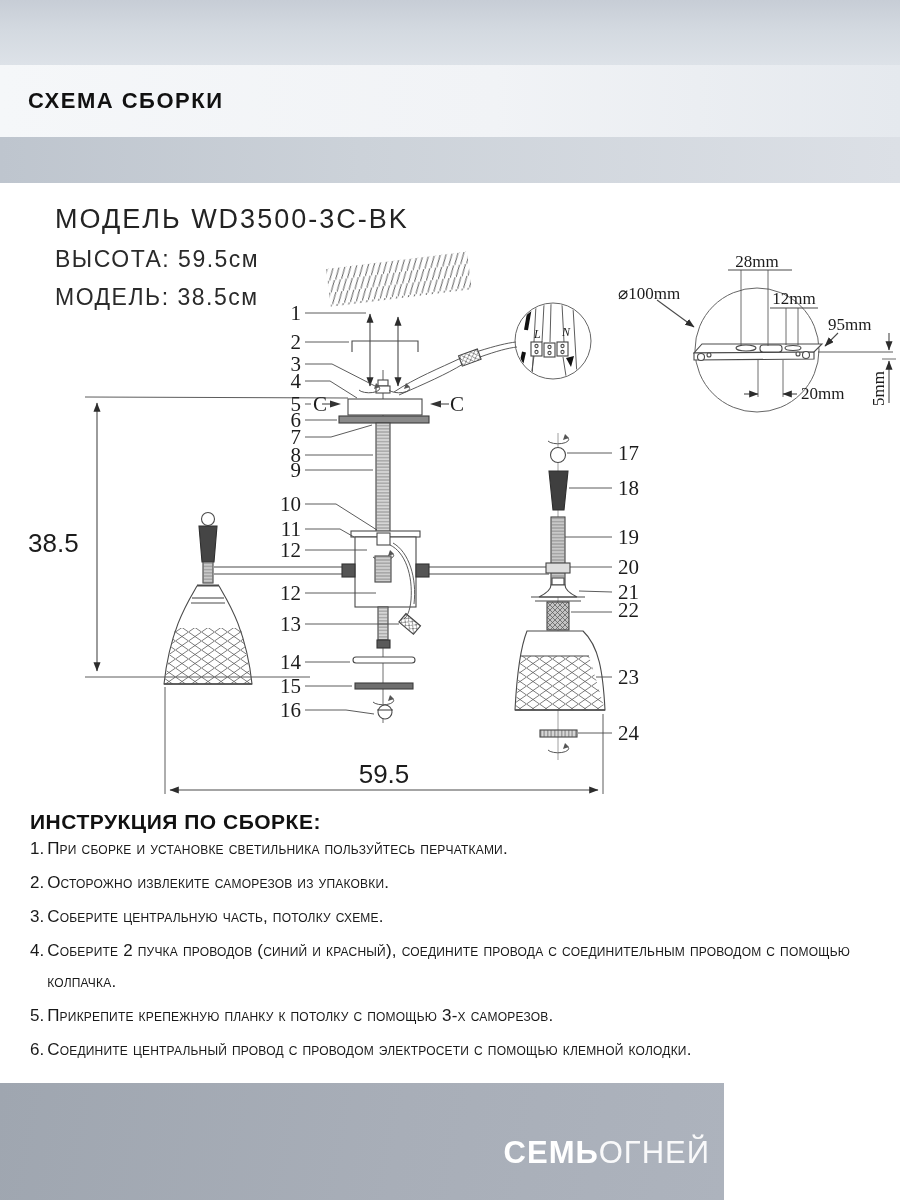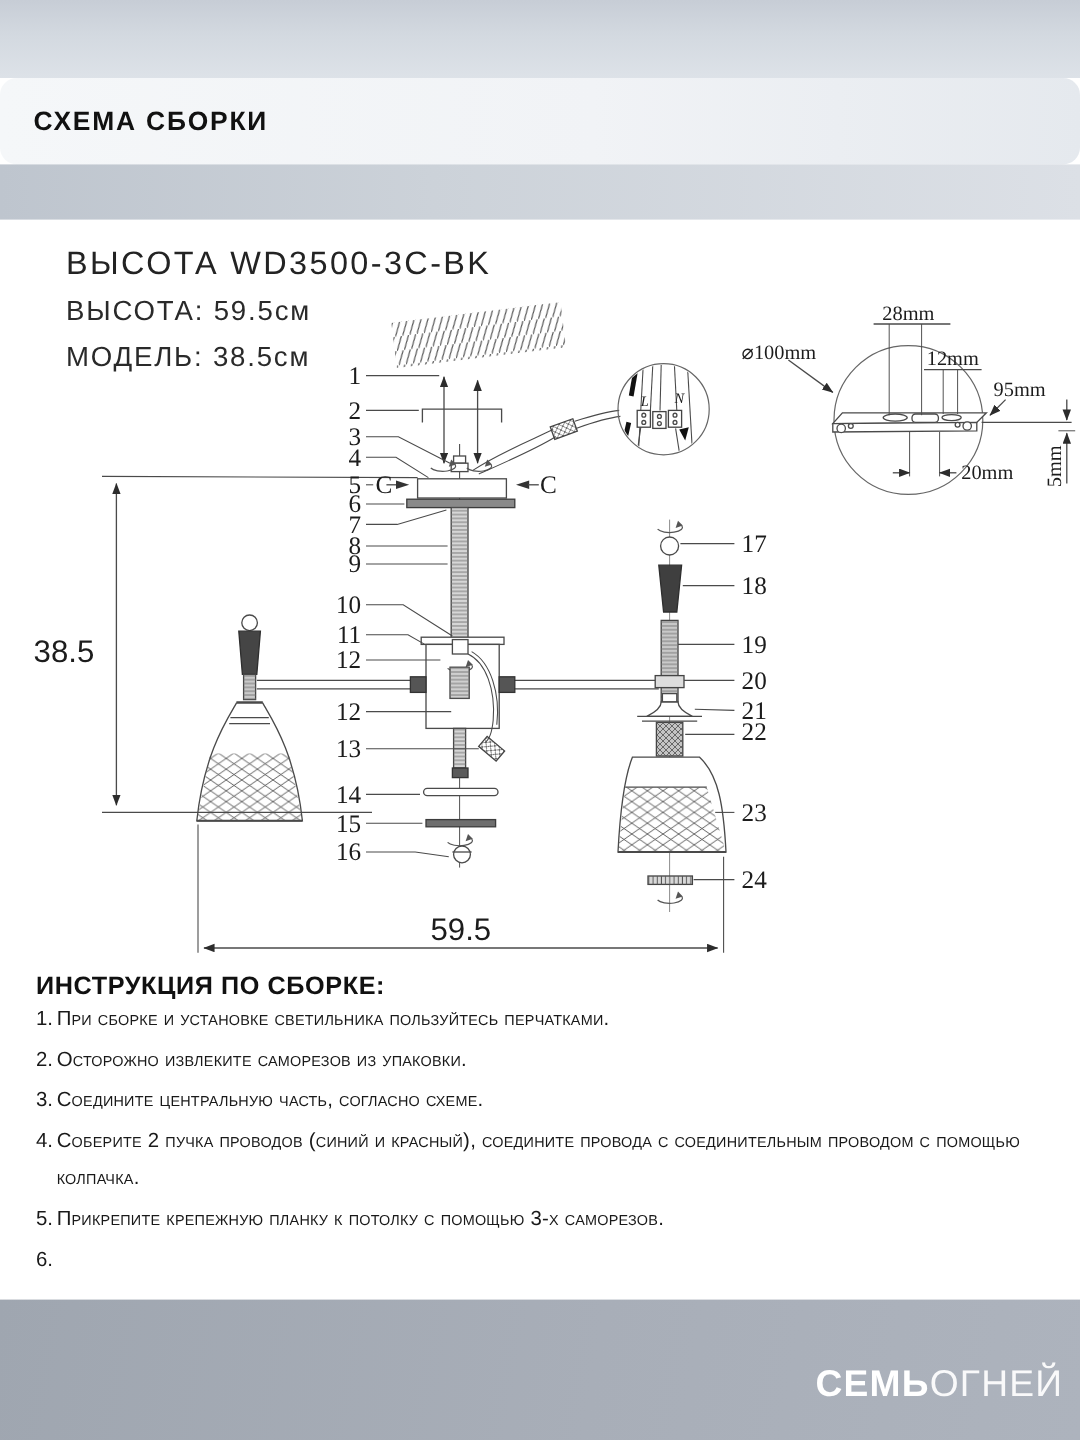--- a/index.html
+++ b/index.html
@@ -3,38 +3,38 @@
 <meta charset="utf-8">
 <style>
   html,body{margin:0;padding:0;background:#fff;}
   .page{position:relative;width:900px;height:1200px;background:#fff;overflow:hidden;
         font-family:"Liberation Sans",sans-serif;color:#1c1c1c;}
   
   .header-top{position:absolute;left:0;top:0;width:900px;height:65px;
       background:linear-gradient(180deg,#c7cdd6 0%,#d3d9e0 45%,#dde2e8 100%);}
   .header-band{position:absolute;left:0;top:65px;width:900px;height:72px;
       background:linear-gradient(90deg,#f5f7f9 0%,#f1f3f6 55%,#e5e9ee 100%);
-      display:flex;align-items:center;border-radius:14px;}
+      display:flex;align-items:center;}
   .header-band .title{font-size:22px;font-weight:bold;letter-spacing:1.5px;margin-left:28px;color:#111;}
   .header-bottom{position:absolute;left:0;top:137px;width:900px;height:46px;
       background:linear-gradient(90deg,#bec5ce 0%,#ccd2d9 40%,#dce0e6 100%);}
   
   .product{position:absolute;left:55px;top:204px;}
   .product .model{font-size:27px;letter-spacing:2px;color:#232323;}
   .product .line{font-size:23px;letter-spacing:1.5px;margin-top:11px;color:#2a2a2a;}
   
   .diagram{position:absolute;left:0;top:200px;}
   
   .instructions{position:absolute;left:30px;top:810px;width:845px;}
   .instructions .ititle{font-size:21px;font-weight:bold;letter-spacing:.5px;color:#111;}
   .instr-item{display:flex;font-size:17px;line-height:1.82;margin-bottom:3px;color:#191919;}
   .instr-item .num{flex:0 0 14px;margin-right:3px;}
   .instr-item .txt{font-variant:small-caps;letter-spacing:.2px;}
   
-  .footer{position:absolute;left:0;top:1083px;width:900px;height:117px;
+  .footer{position:absolute;left:0;top:1083px;width:724px;height:117px;
       background:linear-gradient(100deg,#9fa6b0 0%,#a8aeb8 55%,#adb3bd 100%);}
   .brand{position:absolute;right:14px;top:52px;font-size:31px;letter-spacing:1px;color:#fff;white-space:nowrap;}
   .brand .b{font-weight:bold;}
   .brand .l{font-weight:normal;opacity:.93;}
   svg text{fill:#1c1c1c;}
   .pn{font-family:"Liberation Serif",serif;font-size:21px;}
   .dim{font-family:"Liberation Sans",sans-serif;font-size:26px;}
   .mm{font-family:"Liberation Serif",serif;font-size:17px;}
   .tiny{font-family:"Liberation Serif",serif;font-size:12px;font-style:italic;}
 </style>
@@ -43,21 +43,21 @@
 
 <div class="page">
 
   <div class="header-top"></div>
   <div class="header-band">
     <div class="title">СХЕМА СБОРКИ</div>
   </div>
   <div class="header-bottom"></div>
 
   <div class="product">
-    <div class="model">ВЫСОТА WD3500-3C-BK</div>
+    <div class="model">МОДЕЛЬ WD3500-3C-BK</div>
     <div class="line">ВЫСОТА: 59.5см</div>
     <div class="line">МОДЕЛЬ: 38.5см</div>
   </div>
 
   <svg class="diagram" width="900" height="620" viewBox="0 0 900 620">
     <defs>
       <marker id="mE" orient="auto" markerWidth="11" markerHeight="9" refX="8" refY="3.2">
         <path d="M0,0 L8.5,3.2 L0,6.4 Z" fill="#2c2c2c"></path>
       </marker>
       <marker id="mS" orient="auto-start-reverse" markerWidth="11" markerHeight="9" refX="8" refY="3.2">
@@ -362,32 +362,33 @@
     <div class="instr-item">
       <span class="num">1.</span>
       <span class="txt">При сборке и установке светильника пользуйтесь перчатками.</span>
     </div>
     <div class="instr-item">
       <span class="num">2.</span>
       <span class="txt">Осторожно извлеките саморезов из упаковки.</span>
     </div>
     <div class="instr-item">
       <span class="num">3.</span>
-      <span class="txt">Соедините центральную часть, согласно схеме.</span>
+      <span class="txt">Соберите центральную часть, потолку схеме.</span>
     </div>
     <div class="instr-item">
       <span class="num">4.</span>
       <span class="txt">Соберите 2 пучка проводов (синий и красный), соедините провода с соединительным проводом с помощью колпачка.</span>
     </div>
     <div class="instr-item">
       <span class="num">5.</span>
       <span class="txt">Прикрепите крепежную планку к потолку с помощью 3-х саморезов.</span>
     </div>
     <div class="instr-item">
       <span class="num">6.</span>
+      <span class="txt">Соедините центральный провод с проводом электросети с помощью клемной колодки.</span>
     </div>
   </div>
 
   <div class="footer">
     <div class="brand">
       <span class="b">СЕМЬ</span><span class="l">ОГНЕЙ</span>
     </div>
   </div>
 
 </div>

